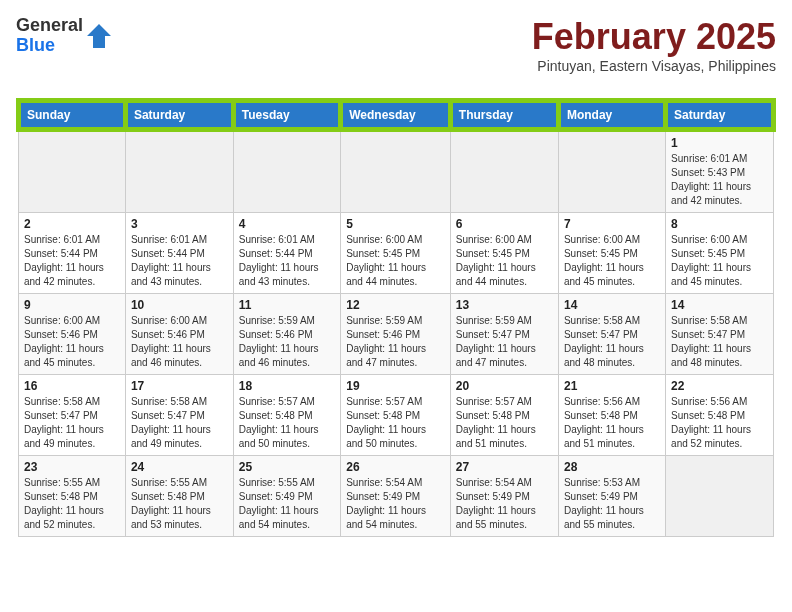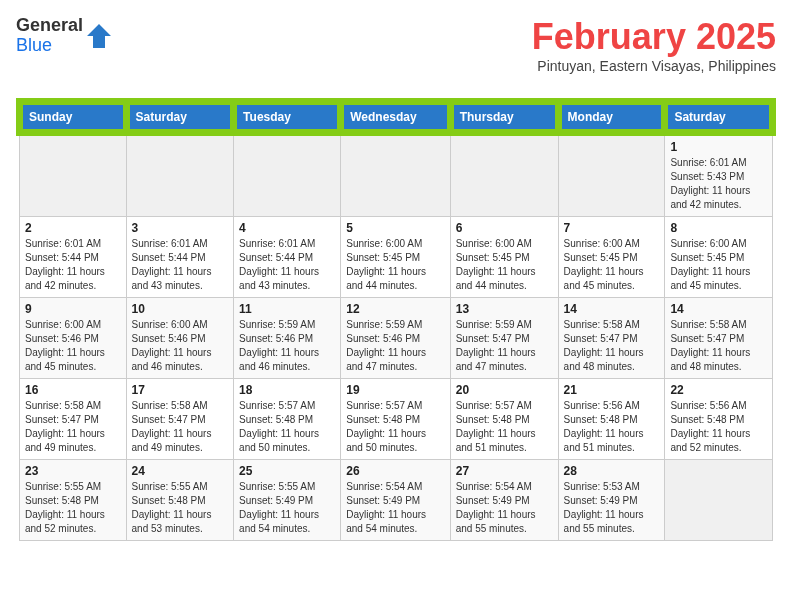--- a/index.html
+++ b/index.html
@@ -25,53 +25,53 @@
       flex-direction: column;
       line-height: 1.1;
     }
     .logo-general {
       font-size: 18px;
       font-weight: bold;
       color: #333;
     }
     .logo-blue {
       font-size: 18px;
-      font-weight: normal;
+      font-weight: bold;
       color: #1a73e8;
     }
     .logo-icon {
       width: 28px;
       height: 28px;
       margin-left: 2px;
     }
     .title-area {
       text-align: right;
     }
     .month-title {
       font-size: 36px;
       font-weight: bold;
-      color: #ef4444;
+      color: #7f1d1d;
     }
     .location-title {
       font-size: 14px;
       color: #444;
     }
     .calendar {
       width: 100%;
       border-collapse: collapse;
       font-size: 10.5px;
     }
     .calendar thead th {
       background-color: #2979c9;
       color: #fff;
       padding: 5px 6px;
       text-align: left;
       font-size: 12px;
       font-weight: bold;
-      border: 7px solid #84cc16;
+      border: 5px solid #84cc16;
     }
     .calendar tbody td {
       border: 1px solid #ccc;
       vertical-align: top;
       padding: 4px 5px;
       width: 113px;
       min-height: 80px;
       background: #fff;
     }
     .calendar tbody tr:nth-child(odd) td {

